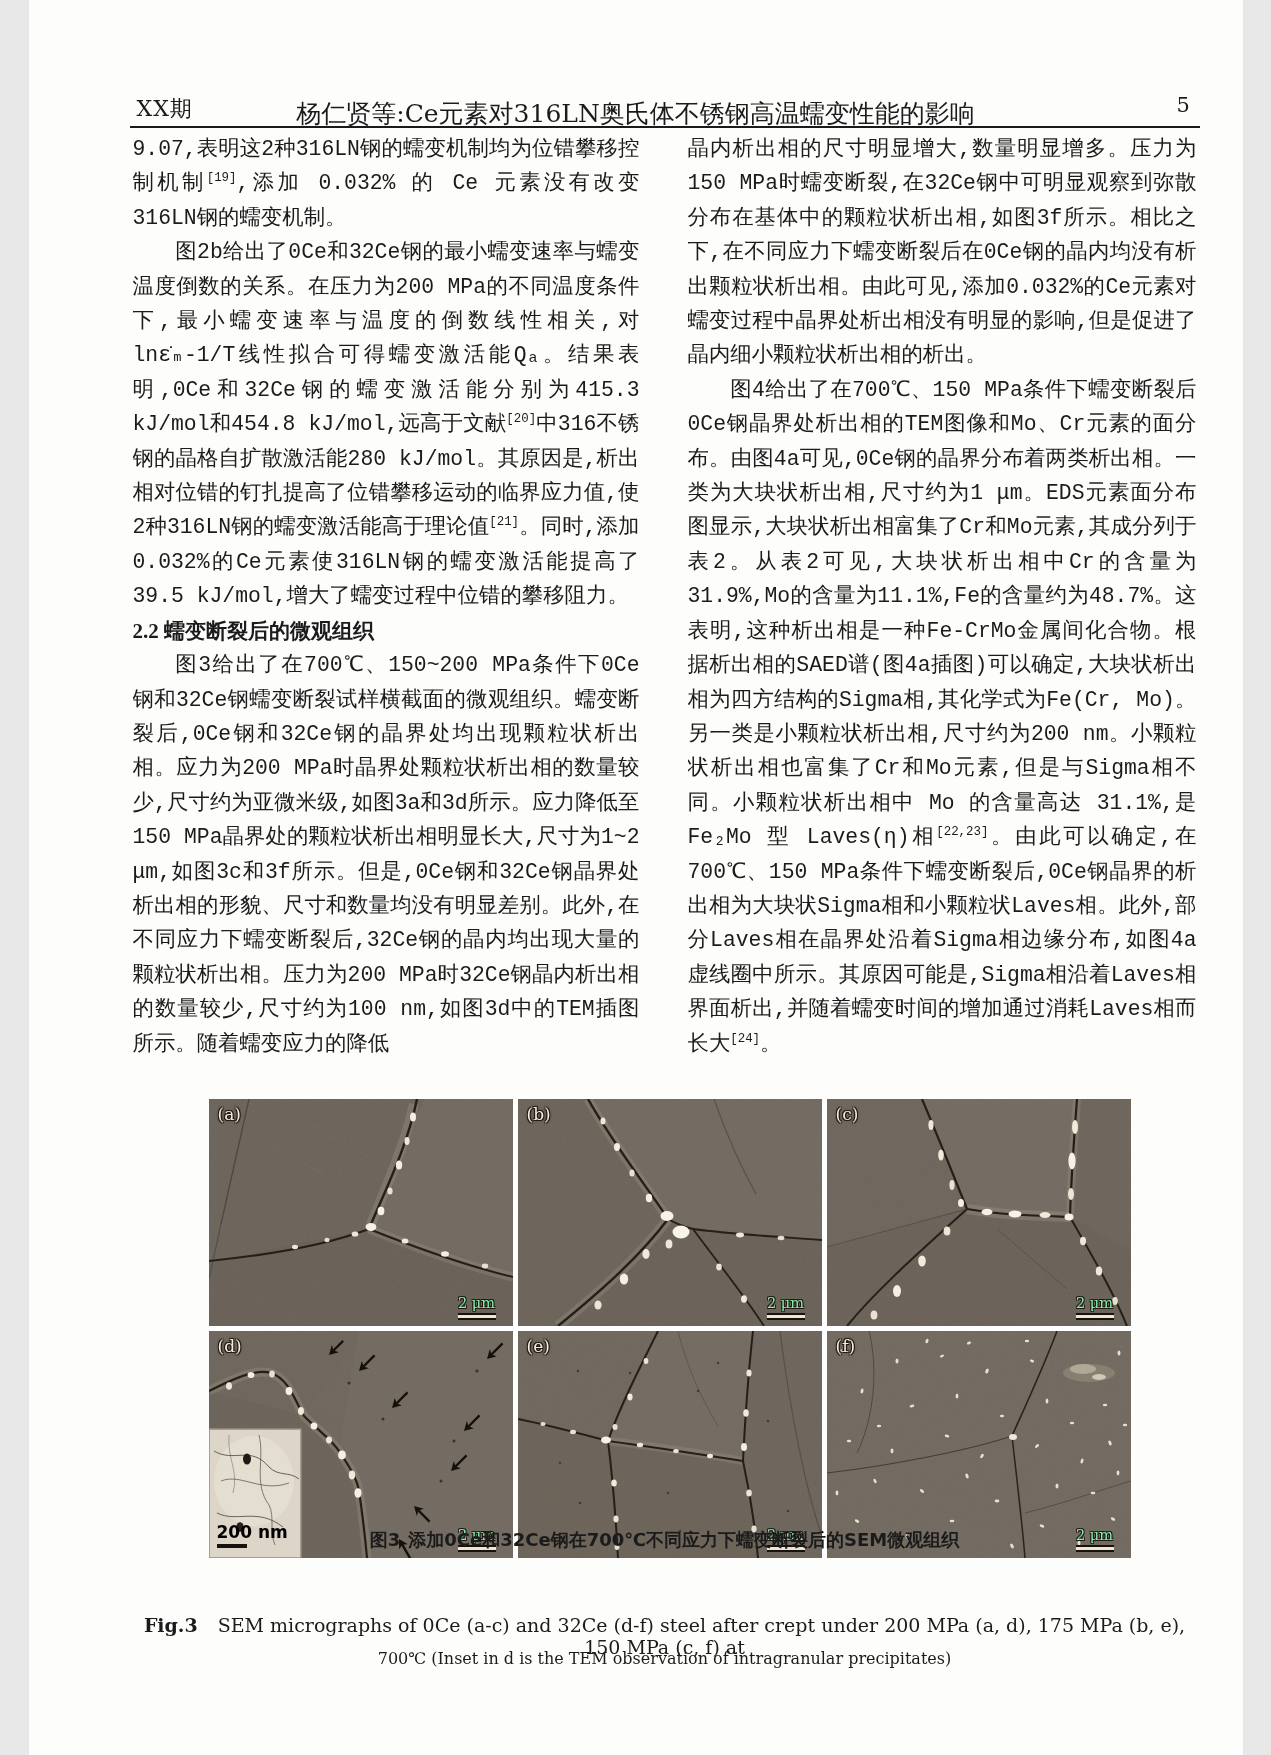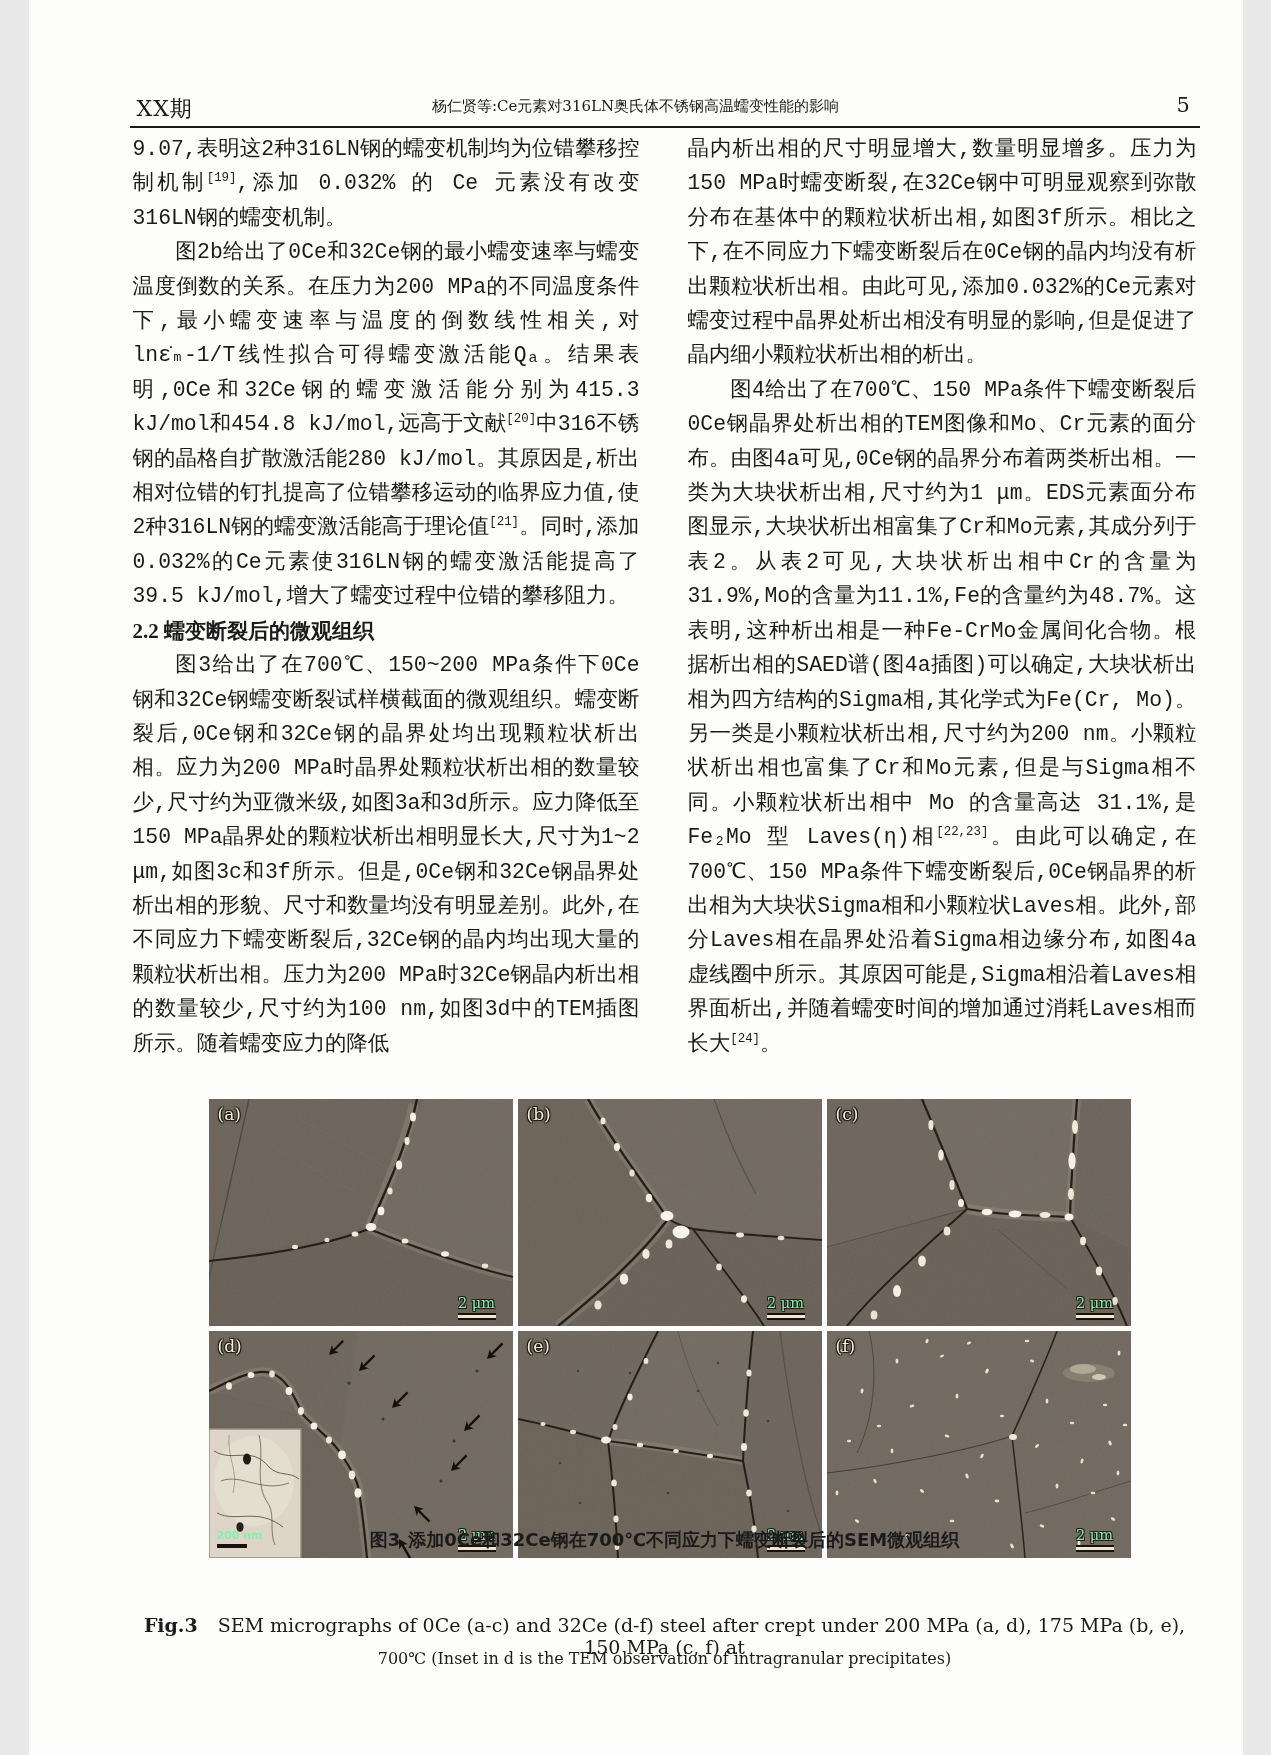--- a/index.html
+++ b/index.html
@@ -3,21 +3,21 @@
 <meta charset="utf-8">
 <style>
   html,body{margin:0;padding:0;background:#e8e8e8;}
   .page{
     position:relative;width:1214px;height:1755px;margin:0 auto;
     background:#fdfdfc;color:#1b1b1b;overflow:hidden;
     font-family:"DejaVu Serif","Liberation Serif",serif;
   }
   
   .hdr-issue{position:absolute;left:108px;top:94px;font-size:22px;letter-spacing:1px;}
-  .hdr-title{position:absolute;left:0;right:0;top:97px;text-align:center;font-size:15px;}
+  .hdr-title{position:absolute;left:0;right:0;top:97px;text-align:center;font-size:25px;}
   .hdr-page{position:absolute;left:1148px;top:93px;font-size:21px;}
   .hdr-rule{position:absolute;left:101px;top:126px;width:1070px;height:2px;background:#1a1a1a;}
   
   .col{
     position:absolute;top:132px;height:945px;overflow:hidden;
     font-size:21.4px;line-height:34.4px;text-align:justify;text-justify:inter-ideograph;
   }
   .col-left{left:104px;width:507px;}
   .col-right{left:659px;width:509px;}
   .block{margin:0;font-family:Liberation Mono, monospace;}
@@ -41,21 +41,21 @@
     text-shadow:1px 1px 0 #221c15,-1px -1px 0 #221c15,1px -1px 0 #221c15,-1px 1px 0 #221c15,0 0 3px #221c15;
   }
   .sbar{position:absolute;right:10px;bottom:6px;width:52px;text-align:center;}
   .stext{
     display:block;color:#86efac;font-size:14.5px;line-height:16px;
     text-shadow:1px 1px 0 #1d1812,-1px -1px 0 #1d1812,1px -1px 0 #1d1812,-1px 1px 0 #1d1812;
   }
   .sline{display:block;margin:2px auto 0;width:38px;height:3px;background:#efe6d1;
     border-top:2px solid #17120d;border-bottom:2px solid #17120d;}
   .inset-scale{position:absolute;left:8px;bottom:10px;text-align:left;}
-  .inset-scale .itext{display:block;color:#86efac;font-weight:700;font-size:11px;
+  .inset-scale .itext{display:block;color:#000000;font-weight:700;font-size:17px;
     font-family:"DejaVu Sans","Liberation Sans",sans-serif;}
   .inset-scale .iline{display:block;margin-top:2px;width:30px;height:4px;background:#17120d;}
   
   .cap{position:absolute;left:104px;width:1064px;text-align:center;}
   .cap-zh{top:1528px;font-family:"DejaVu Sans","Liberation Sans",sans-serif;
     font-weight:700;font-size:18px;}
   .cap-zh .cap-label{margin-right:8px;}
   .cap-en1{top:1614px;font-size:19px;}
   .cap-en2{top:1649px;font-size:16px;}
   .cap-en1 b{margin-right:20px;}

